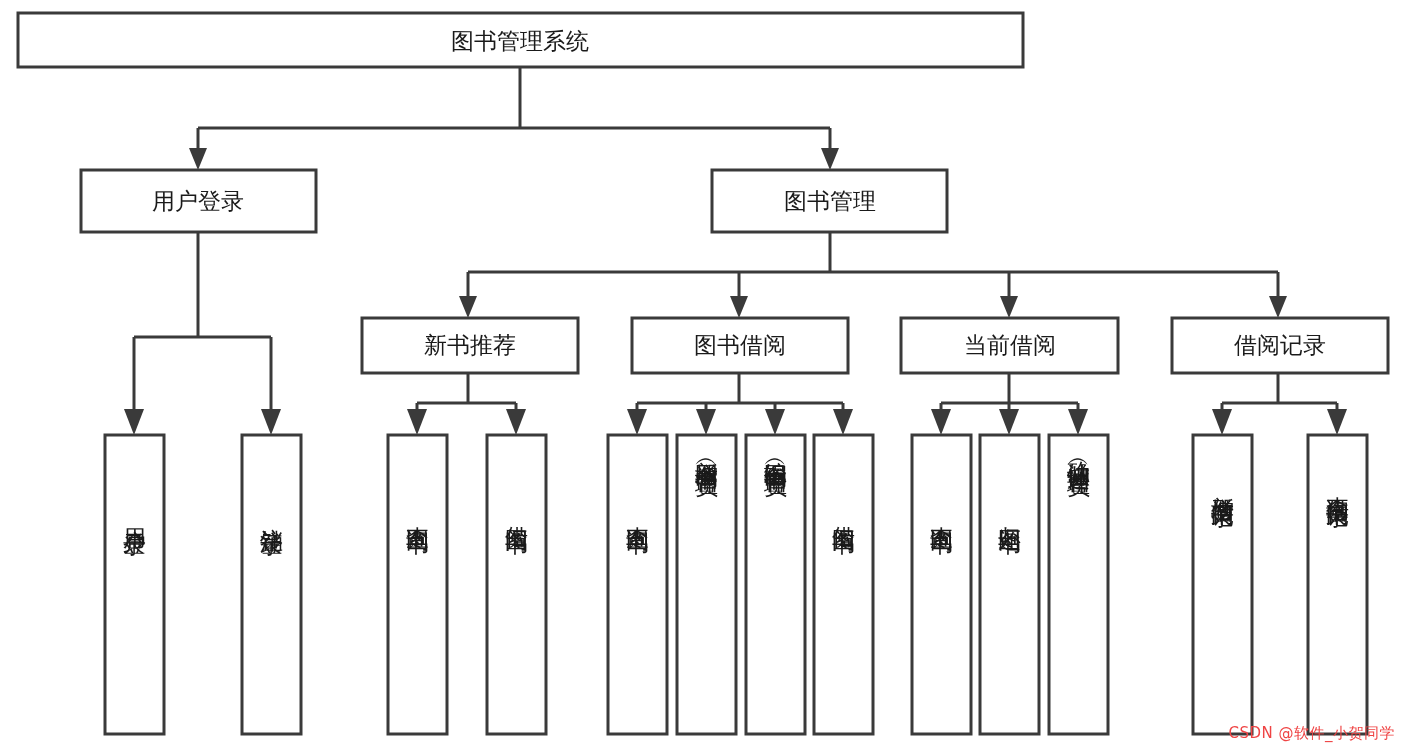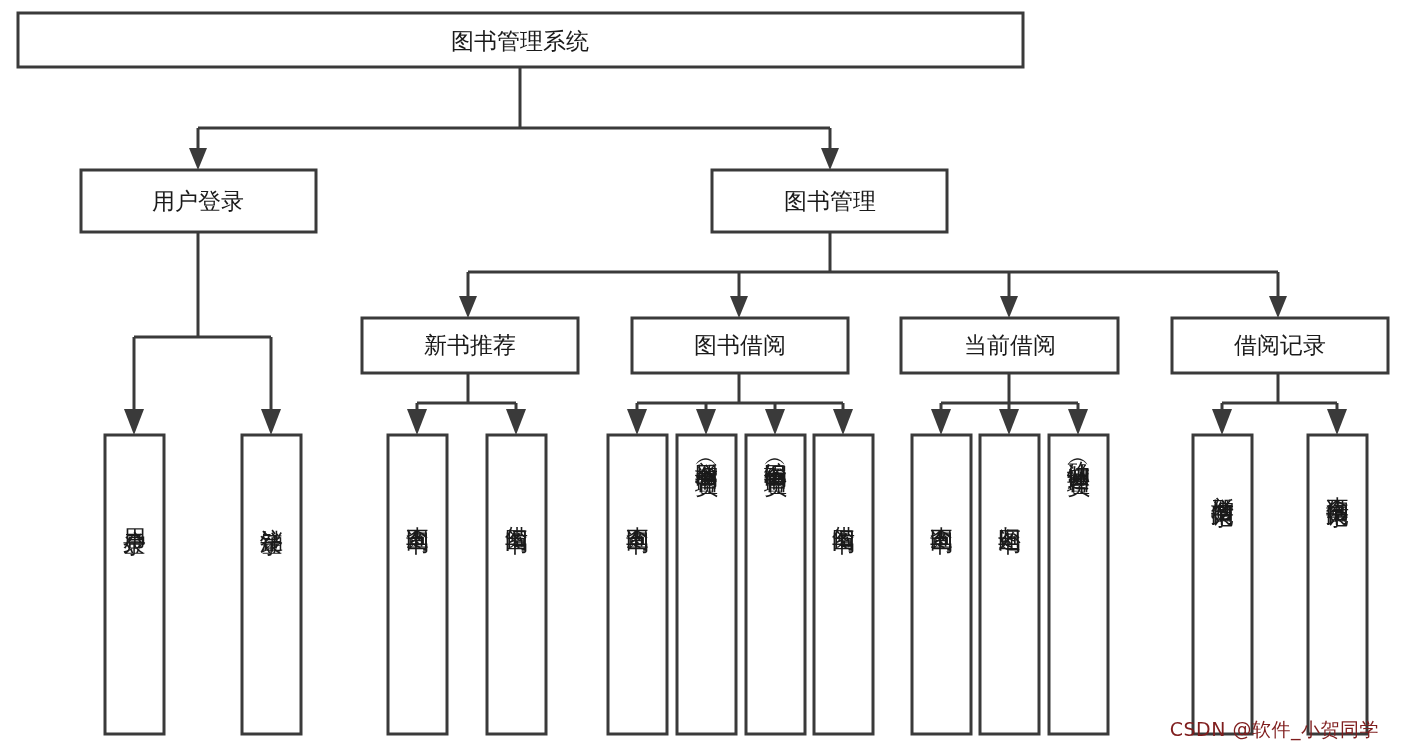--- a/index.html
+++ b/index.html
@@ -61,24 +61,24 @@
     writing-mode: vertical-rl;
     text-orientation: upright;
     font-size: 23px;
     color: #1a1a1a;
     letter-spacing: 2px;
     line-height: 1.0;
     font-family: "DejaVu Sans", "Liberation Sans", sans-serif;
   }
   .watermark {
     position: absolute;
-    right: 26px;
+    right: 10px;
     bottom: 4px;
-    font-size: 19px;
-    color: #7f1d1d;
+    font-size: 15px;
+    color: #ef4444;
     font-family: "DejaVu Sans", "Liberation Sans", sans-serif;
     letter-spacing: 0.5px;
     white-space: nowrap;
   }
 </style>
 </head>
 <body>
 
 <div id="diagram-root">
 

